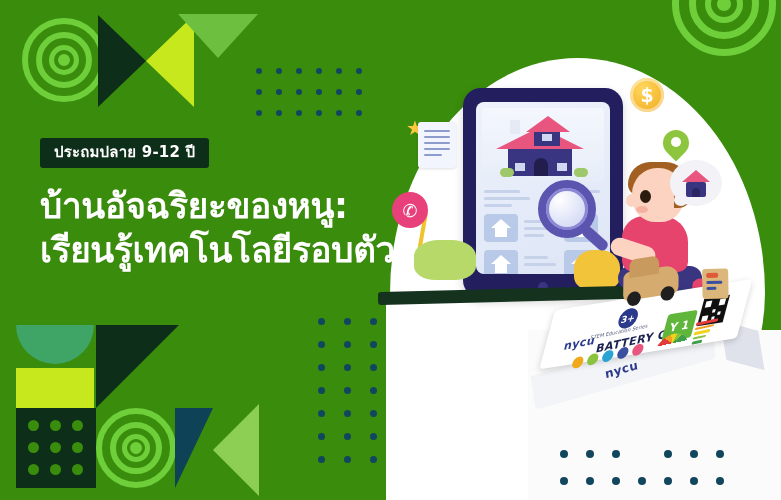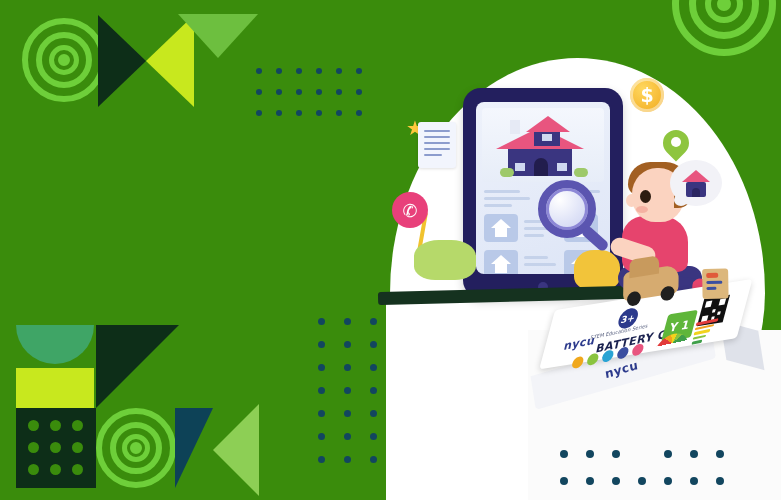--- a/index.html
+++ b/index.html
@@ -400,20 +400,27 @@
     <i style="left:0;top:0;width:80px;height:80px;border-width:6px;border-color:#6ecf3a;"></i>
     <i style="left:14px;top:14px;width:52px;height:52px;border-width:6px;border-color:#6ecf3a;"></i>
     <i style="left:26px;top:26px;width:28px;height:28px;border-width:5px;border-color:#6ecf3a;"></i>
     <i style="left:34px;top:34px;width:12px;height:12px;border-width:6px;border-color:#6ecf3a;"></i>
   </div>
 
   <div class="deco tri" style="left:175px; top:408px; border-top:80px solid #0d4257; border-right:38px solid transparent;"></div>
 
   <div class="deco tri" style="left:213px; top:404px; border-top:46px solid transparent; border-bottom:46px solid transparent; border-right:46px solid #8dcf55;"></div>
 
+  <div class="textblock">
+    <div class="badge">ประถมปลาย 9-12 ปี</div>
+    <div class="headline">
+      <span>บ้านอัจฉริยะของหนู:</span>
+      <span class="l2">เรียนรู้เทคโนโลยีรอบตัว</span>
+    </div>
+  </div>
 
   <div class="illus">
 
     <div class="whiteblob"></div>
     <div class="whitefold"></div>
     <div class="whitefold2"></div>
 
     <div class="plant pl-stem"></div>
     <div class="plant pl-bush"></div>
     <div class="plant pl-y"></div>

